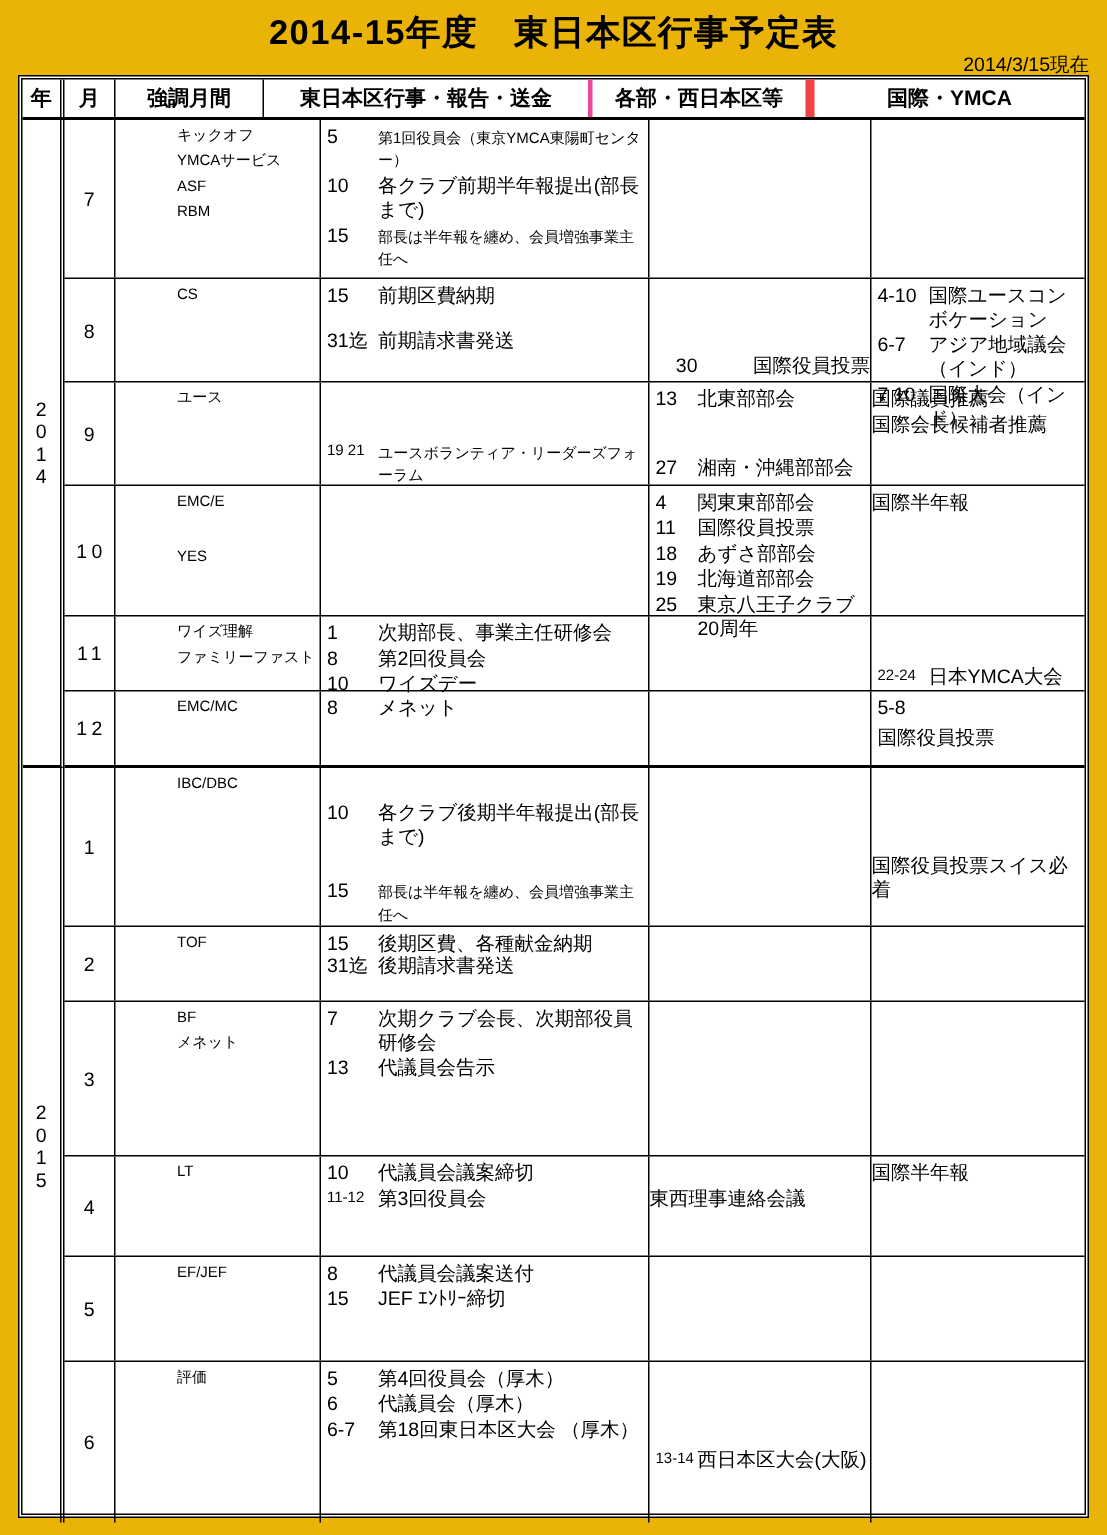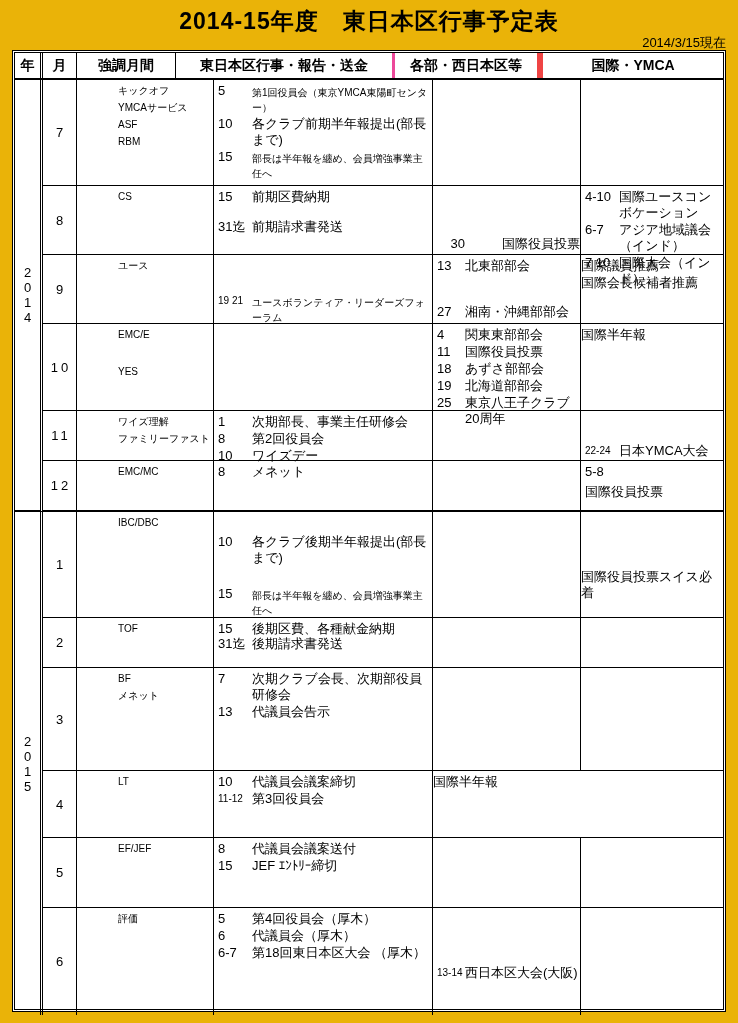--- a/index.html
+++ b/index.html
@@ -294,20 +294,23 @@
             <div class="c c-events">
               <div class="line">
                 <span class="d">10</span>
                 <span class="t">代議員会議案締切</span>
               </div>
               <div class="line">
                 <span class="d sm">11-12</span>
                 <span class="t">第3回役員会</span>
               </div>
             </div>
+            <div class="c c-div">
+              <div class="center" style="margin-top: 18px;">東西理事連絡会議</div>
+            </div>
             <div class="c c-intl">
               <div class="center">国際半年報</div>
             </div>
           </div>
           <div class="row" style="height: 70px;">
             <div class="c c-month">5</div>
             <div class="c c-emph">
               <div class="eline">EF/JEF</div>
             </div>
             <div class="c c-events">

